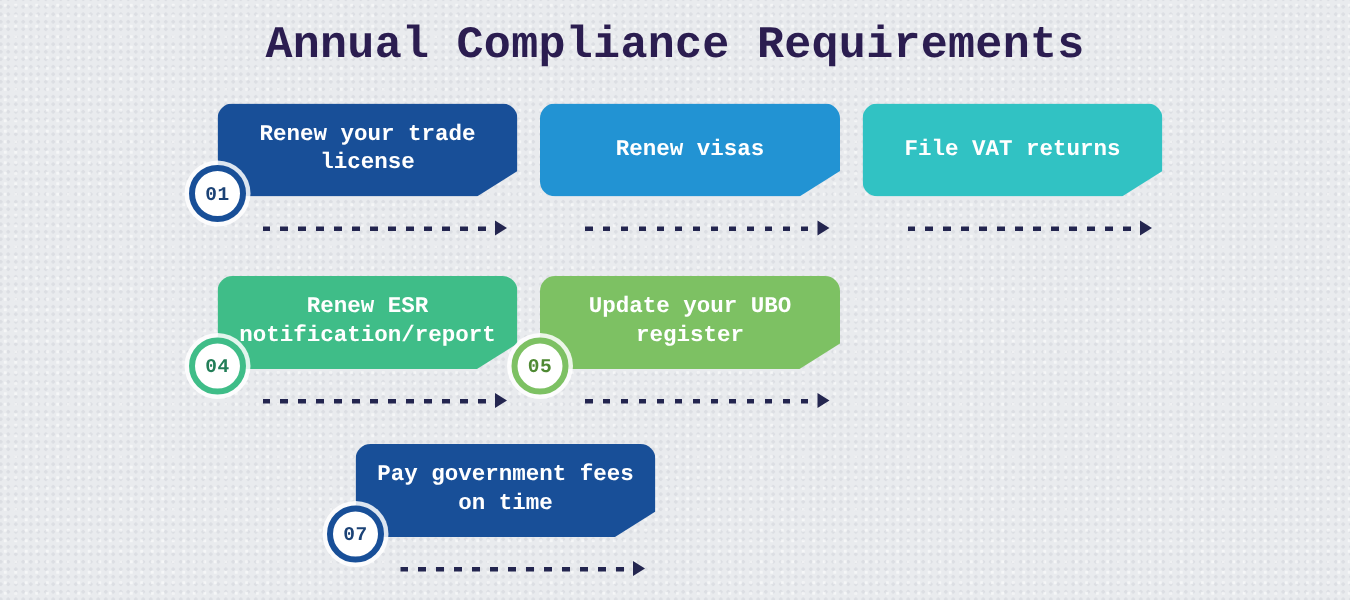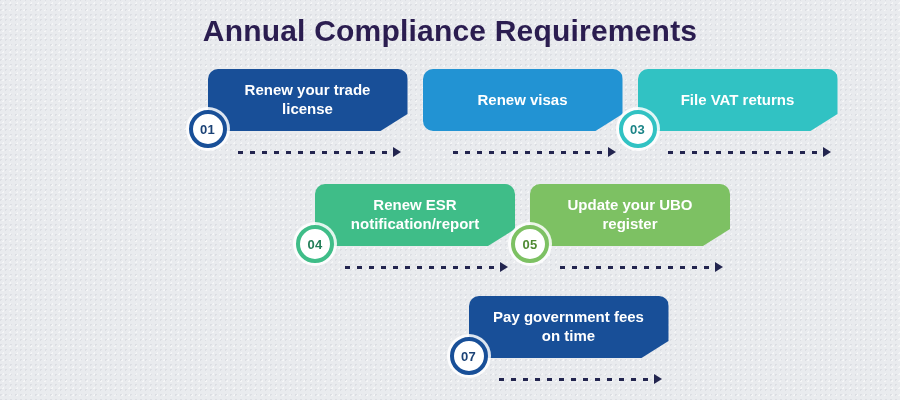--- a/index.html
+++ b/index.html
@@ -1,19 +1,19 @@
 <!DOCTYPE html>
 <html><head>
 <meta charset="utf-8">
 <style>
   html,body { margin:0; padding:0; }
   .canvas {
     position:relative; width:900px; height:400px;
     background:var(--bg,#e9ebee);
-    font-family:Liberation Sans, sans-serif;
+    font-family:Liberation Mono, monospace;
     overflow:hidden;
   }
   
   .canvas::before {
     content:""; position:absolute; inset:0; z-index:0; pointer-events:none;
     background-image:
       radial-gradient(rgba(255,255,255,.55) 1px, transparent 1px),
       radial-gradient(rgba(150,156,168,.16) 1px, transparent 1px);
     background-size:7px 7px, 5px 5px;
     background-position:0 0, 3px 2px;
@@ -24,21 +24,20 @@
     text-align:center;
     font-size:30px; line-height:36px; font-weight:bold;
     color:var(--title,#2b1d50);
     letter-spacing:.2px;
   }
   .rows { position:relative; z-index:1; }
   .row {
     display:flex; gap:15px;
     margin-left:145px;
     height:98px;
-    justify-content:center;
   }
   .row-1 { margin-top:20px; }
   .row-2 { margin-top:17px; }
   .row-3 { margin-top:14px; }
   .row-3 .step { margin-left:92px; }
   .step { position:relative; flex:0 0 200px; width:200px; height:98px; }
   .box {
     height:62px; box-sizing:border-box;
     padding:4px 14px;
     display:flex; align-items:center; justify-content:center;
@@ -101,23 +100,20 @@
         </div>
         <div class="arrow">
           <span class="dashes"></span>
           <span class="head"></span>
         </div>
       </div>
       <div class="step" style="--c: #31c2c3; --nc: #1b8487;">
         <div class="box">
           <span class="label">File VAT returns</span>
         </div>
-        <div class="circle">
-          <span>03</span>
-        </div>
         <div class="arrow">
           <span class="dashes"></span>
           <span class="head"></span>
         </div>
       </div>
     </div>
 
     <div class="row row-2">
       <div class="step" style="--c: #3fbd88; --nc: #227e58;">
         <div class="box">

